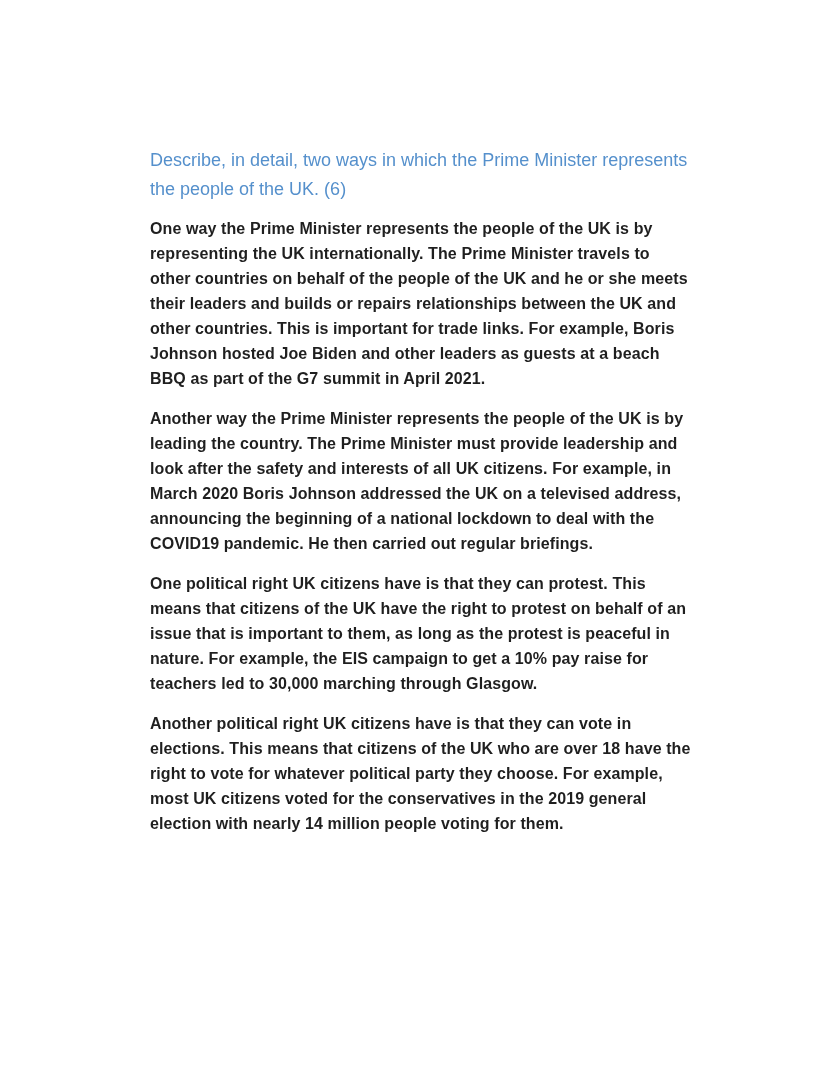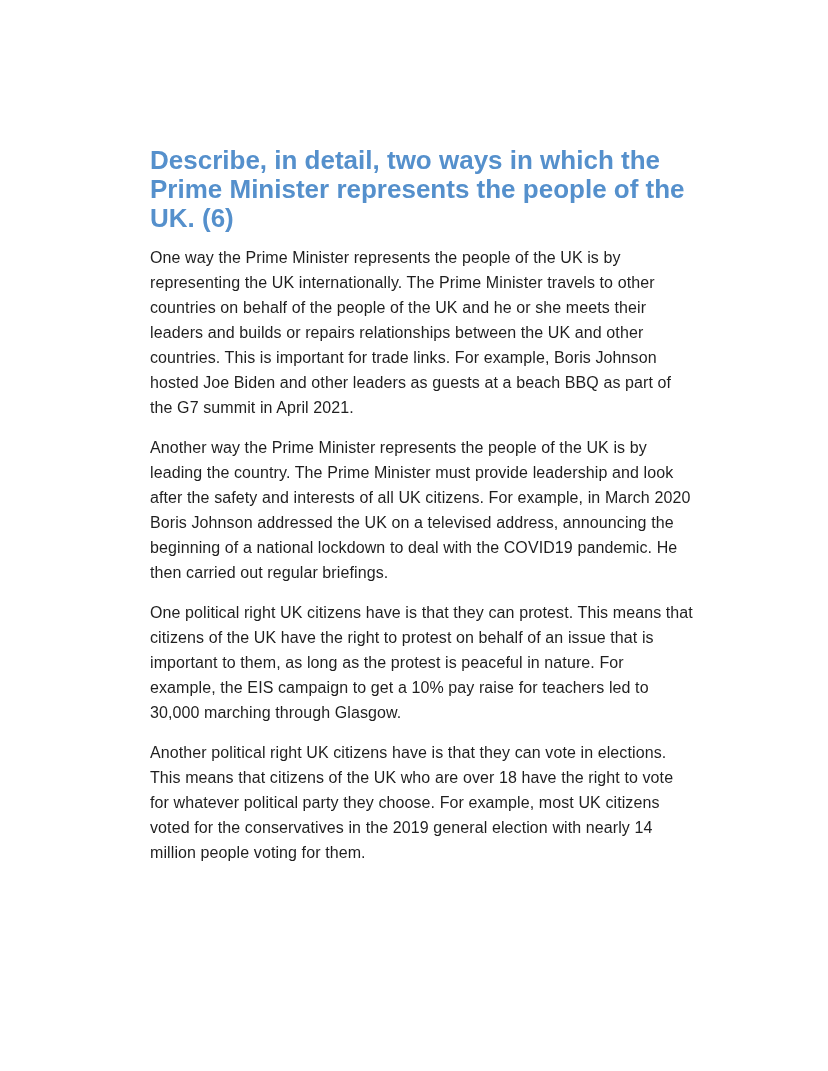--- a/index.html
+++ b/index.html
@@ -16,33 +16,33 @@
     font-family: "Liberation Sans", sans-serif;
   }
   .content {
     position: absolute;
     top: 146px;
     left: 150px;
     width: 543px;
   }
   .doc-heading {
     color: #5590cc;
-    font-size: 26px;
+    font-size: 18px;
     line-height: 29px;
-    font-weight: 700;
+    font-weight: 400;
     margin: 0 0 12px 0;
   }
   .doc-heading.second {
     margin-top: 22px;
   }
   .doc-paragraph {
     color: #1f1f1f;
     font-size: 16px;
     line-height: 25px;
-    font-weight: 400;
+    font-weight: 700;
     margin: 0 0 15px 0;
     letter-spacing: 0.1px;
   }
 </style>
 </head>
 <body>
 
 <div class="page">
   <div class="content">
 

